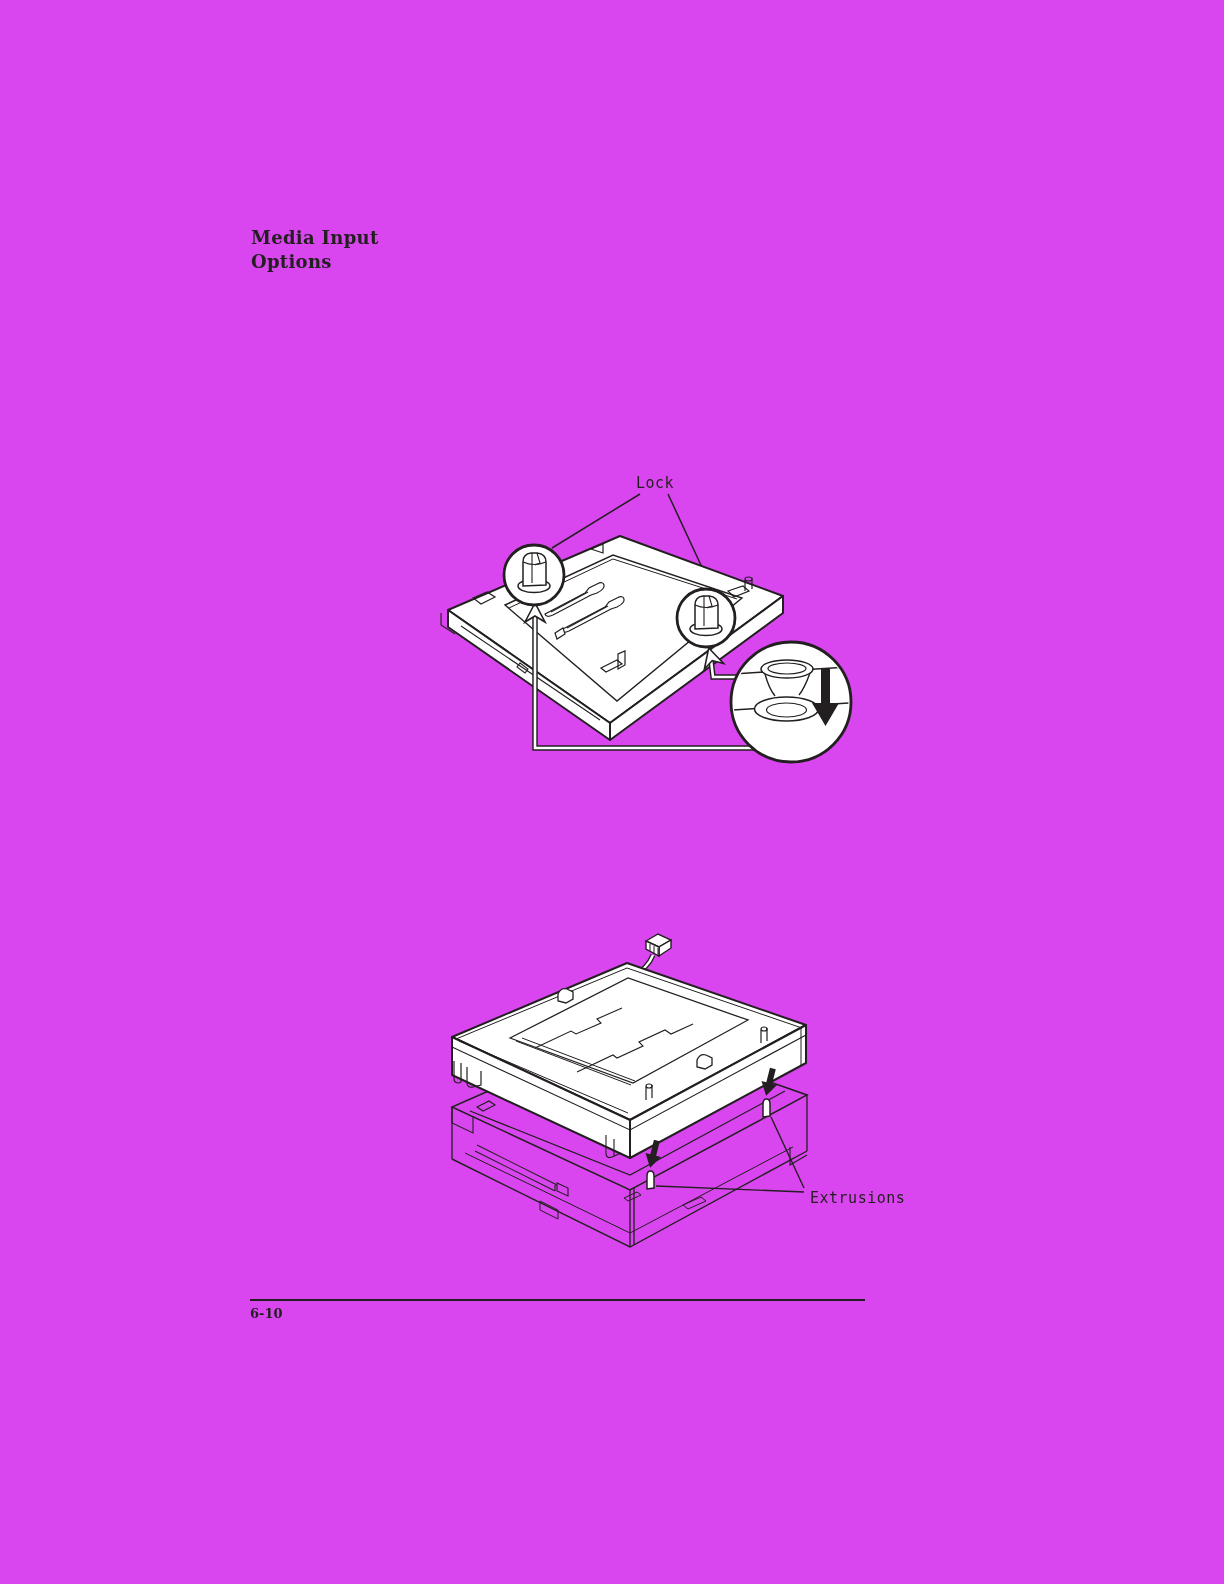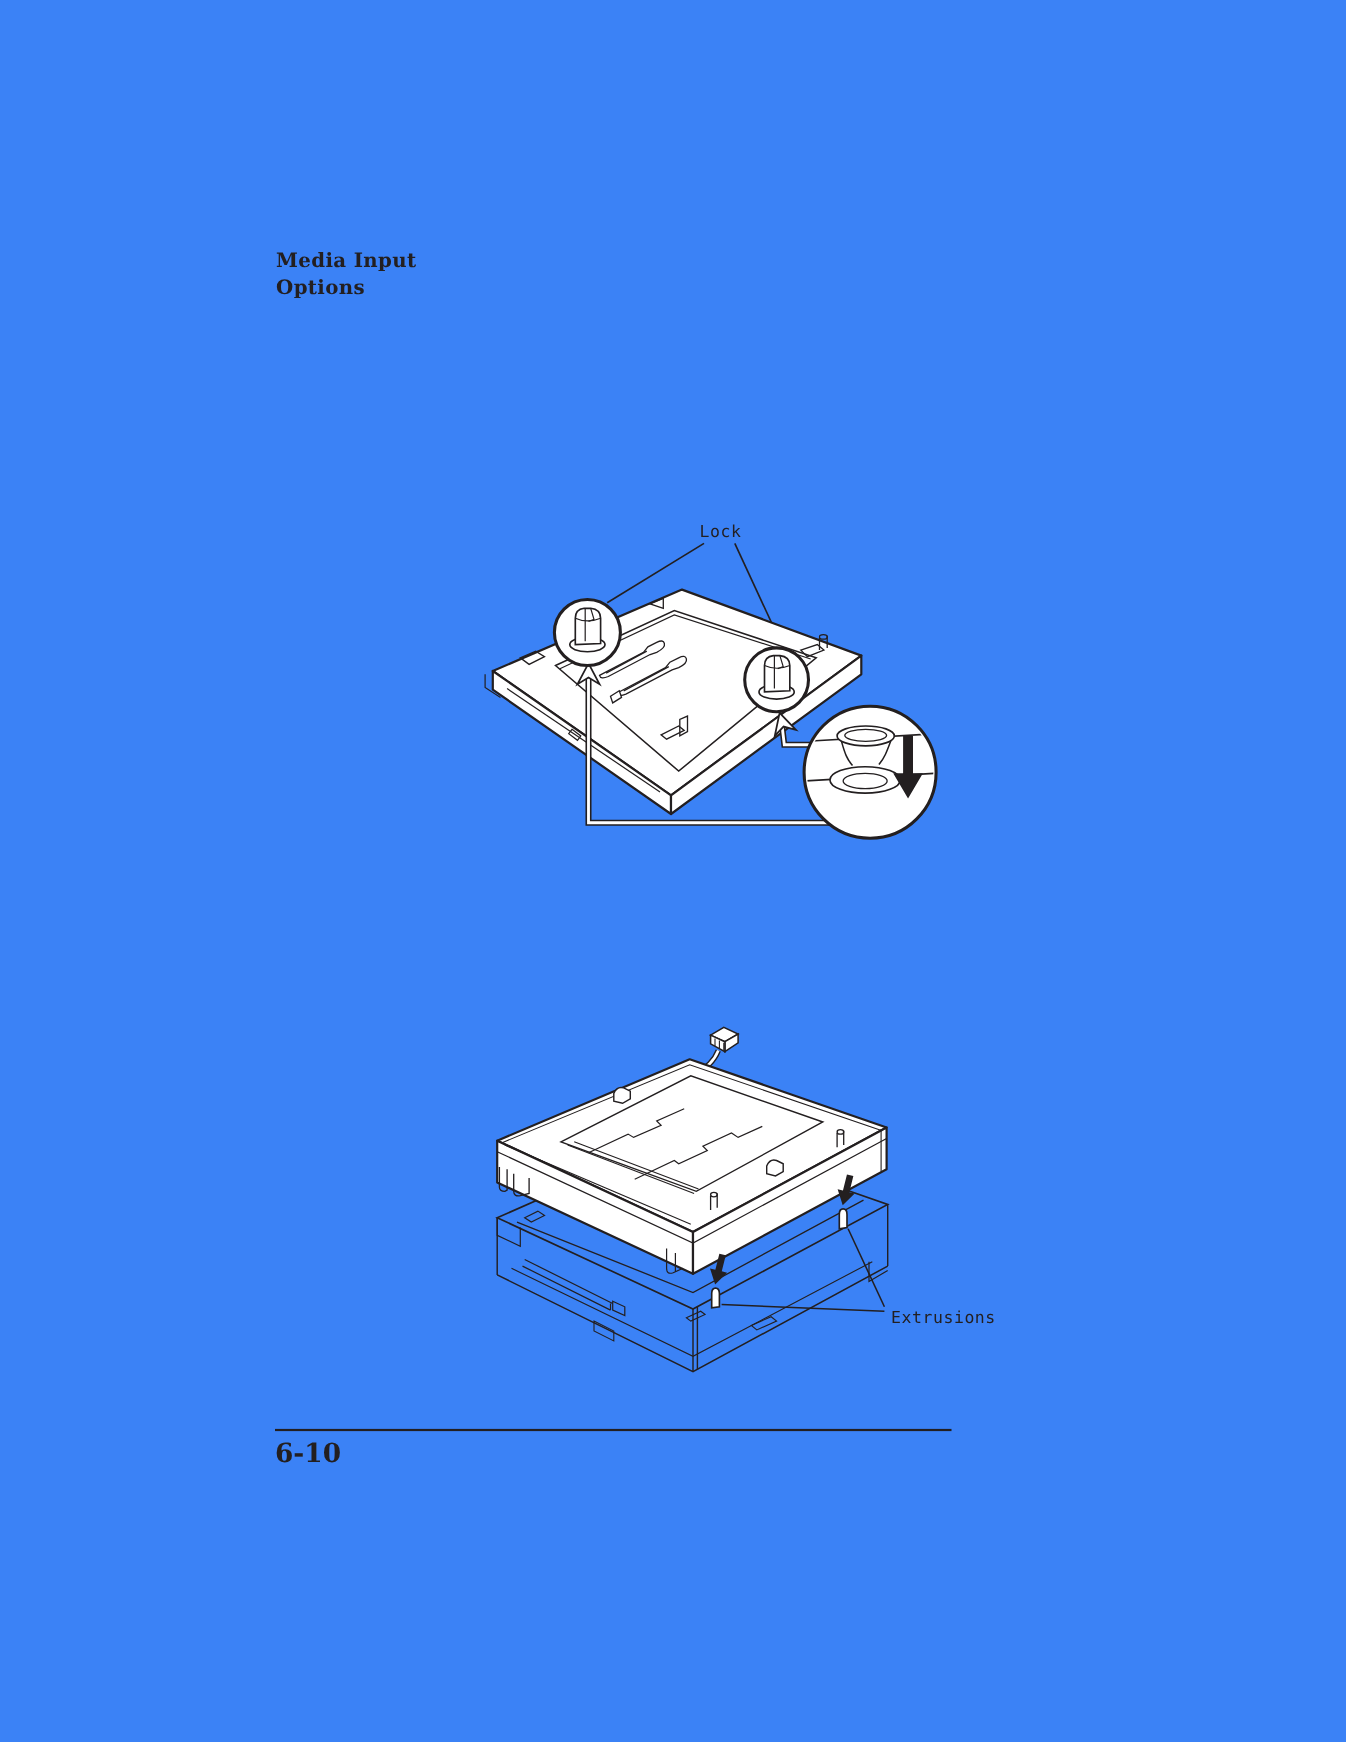--- a/index.html
+++ b/index.html
@@ -1,19 +1,19 @@
 <!DOCTYPE html>
 <html><head>
 <meta charset="utf-8">
 <style>
   html,body{margin:0;padding:0;background:#e8e8e8;}
   .page{
     position:relative;
     width:1224px;height:1584px;
-    background:#3b82f6;
+    background:#d946ef;
     font-family:"DejaVu Serif","Liberation Serif",serif;
     color:#231f20;
     overflow:hidden;
     margin:0 auto;
   }
   .running-head{
     position:absolute;left:251px;top:226px;
     font-size:18px;font-weight:bold;line-height:24px;
     letter-spacing:.3px;
   }
@@ -23,21 +23,21 @@
     font-family:"DejaVu Sans Mono","Liberation Mono",monospace;
     font-size:15px;letter-spacing:.5px;fill:#231f20;
   }
   .footer-rule{
     position:absolute;left:250px;top:1299px;width:615px;height:0;
     border-top:2px solid #231f20;
   }
   .footer-row{
     position:absolute;left:250px;top:1306px;width:615px;
     display:flex;justify-content:space-between;align-items:baseline;
-    font-weight:bold;font-size:24px;
+    font-weight:bold;font-size:13px;
   }
   .footer-row .ref{word-spacing:5px;letter-spacing:.2px;}
 </style>
 </head>
 <body>
 
 <div class="page">
 
   <div class="running-head">
     <div>Media Input</div>

